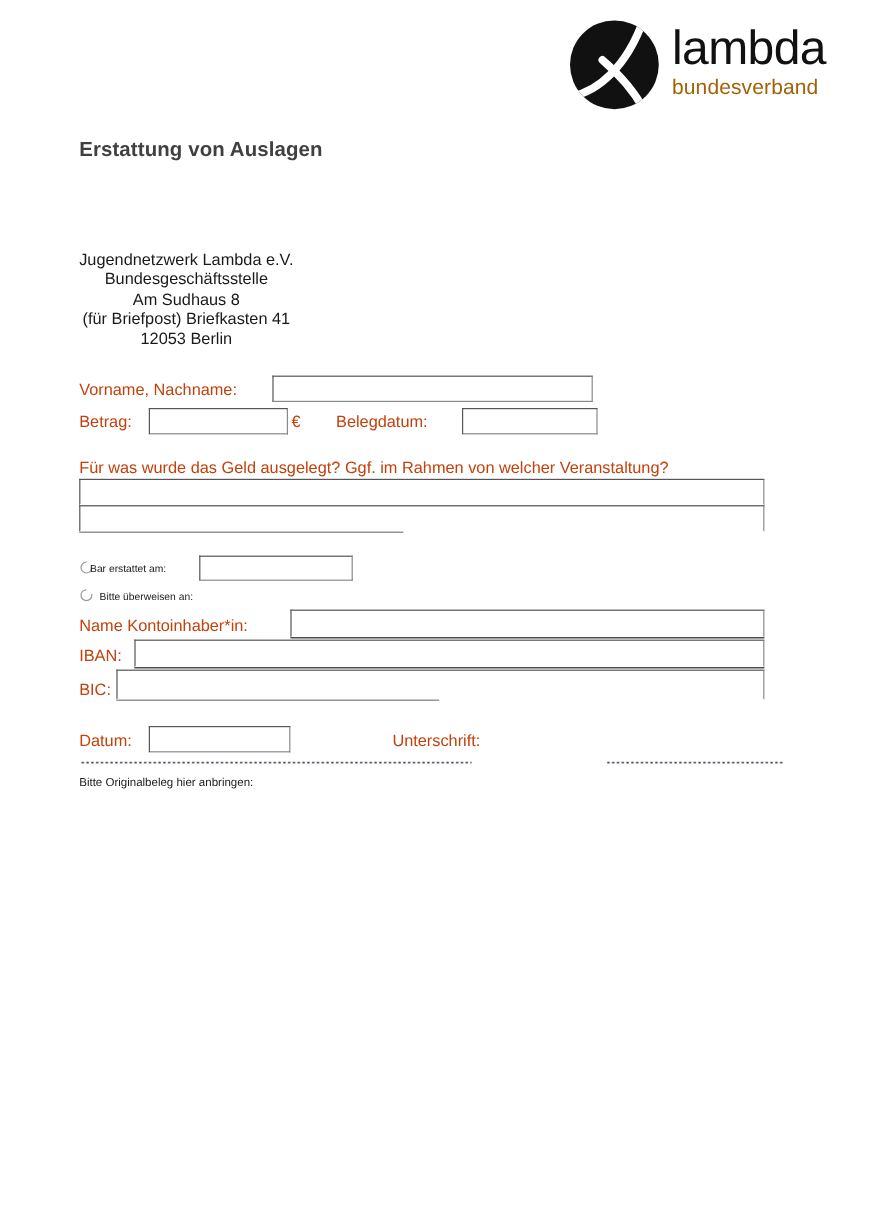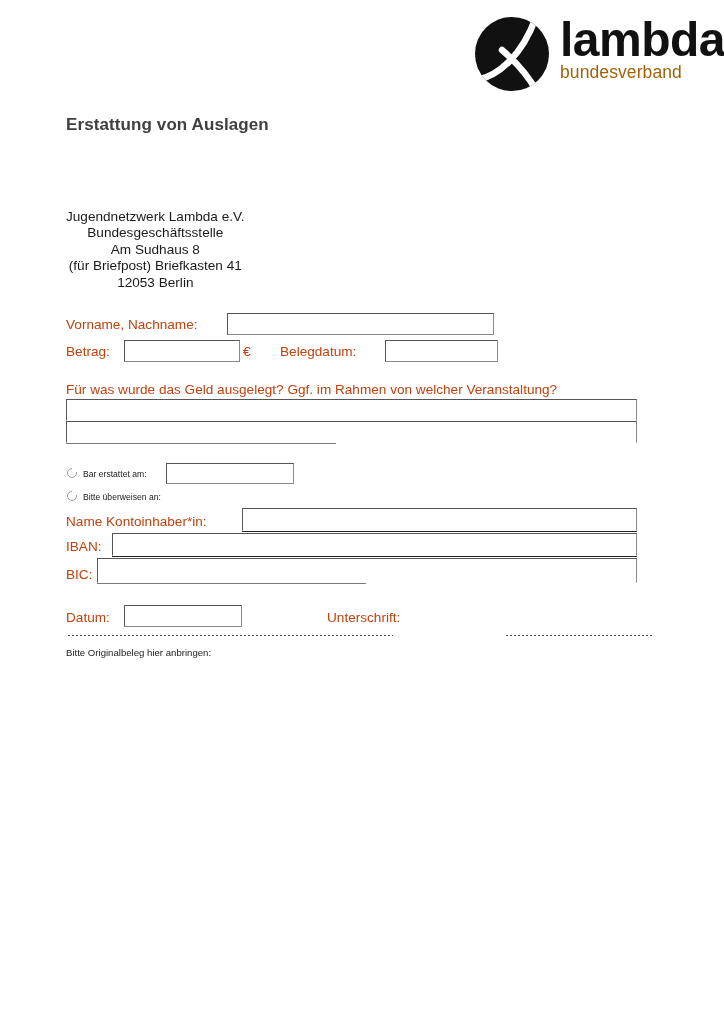--- a/index.html
+++ b/index.html
@@ -33,23 +33,23 @@
     height: 80px;
   }
   .logo-word {
     position: absolute;
     left: 88px;
     top: 6px;
     width: 146px;
   }
   .logo-word .lw-main {
     display: block;
-    font-size: 48px;
+    font-size: 40px;
     line-height: 40px;
-    font-weight: 700;
+    font-weight: 400;
     letter-spacing: -0.5px;
     color: #111111;
   }
   .logo-word .lw-sub {
     display: block;
     font-size: 17.5px;
     line-height: 20px;
     font-weight: 400;
     letter-spacing: 0.1px;
     color: #a16207;
@@ -198,21 +198,21 @@
   <div class="lbl" style="left:280px; top:343px;">Belegdatum:</div>
   <div class="box" style="left:385px; top:340px; width:113px; height:22px;"></div>
 
   <div class="lbl" style="left:66px; top:381px;">Für was wurde das Geld ausgelegt? Ggf. im Rahmen von welcher Veranstaltung?</div>
   <div class="box box-openbottom" style="left:66px; top:399px; width:571px; height:22px;"></div>
   <div class="rule-dark" style="left:66px; top:421px; width:571px;"></div>
   <div class="box box-openbottom" style="left:66px; top:421px; width:571px; height:22px;"></div>
   <div class="underline" style="left:66px; top:443px; width:270px;"></div>
 
   <div class="radio" style="left:67px; top:468px;"></div>
-  <div class="lbl-sm" style="left:83px; top:468px;">Bar erstattet am:</div>
+  <div class="lbl-sm" style="left:75px; top:468px;">Bar erstattet am:</div>
   <div class="box" style="left:166px; top:463px; width:128px; height:21px;"></div>
 
   <div class="radio" style="left:67px; top:491px;"></div>
   <div class="lbl-sm" style="left:83px; top:491px;">Bitte überweisen an:</div>
 
   <div class="lbl" style="left:66px; top:513px;">Name Kontoinhaber*in:</div>
   <div class="box box-openbottom" style="left:242px; top:508px; width:395px; height:23px;"></div>
   <div class="rule-dark" style="left:242px; top:531px; width:395px;"></div>
 
   <div class="lbl" style="left:66px; top:538px;">IBAN:</div>

